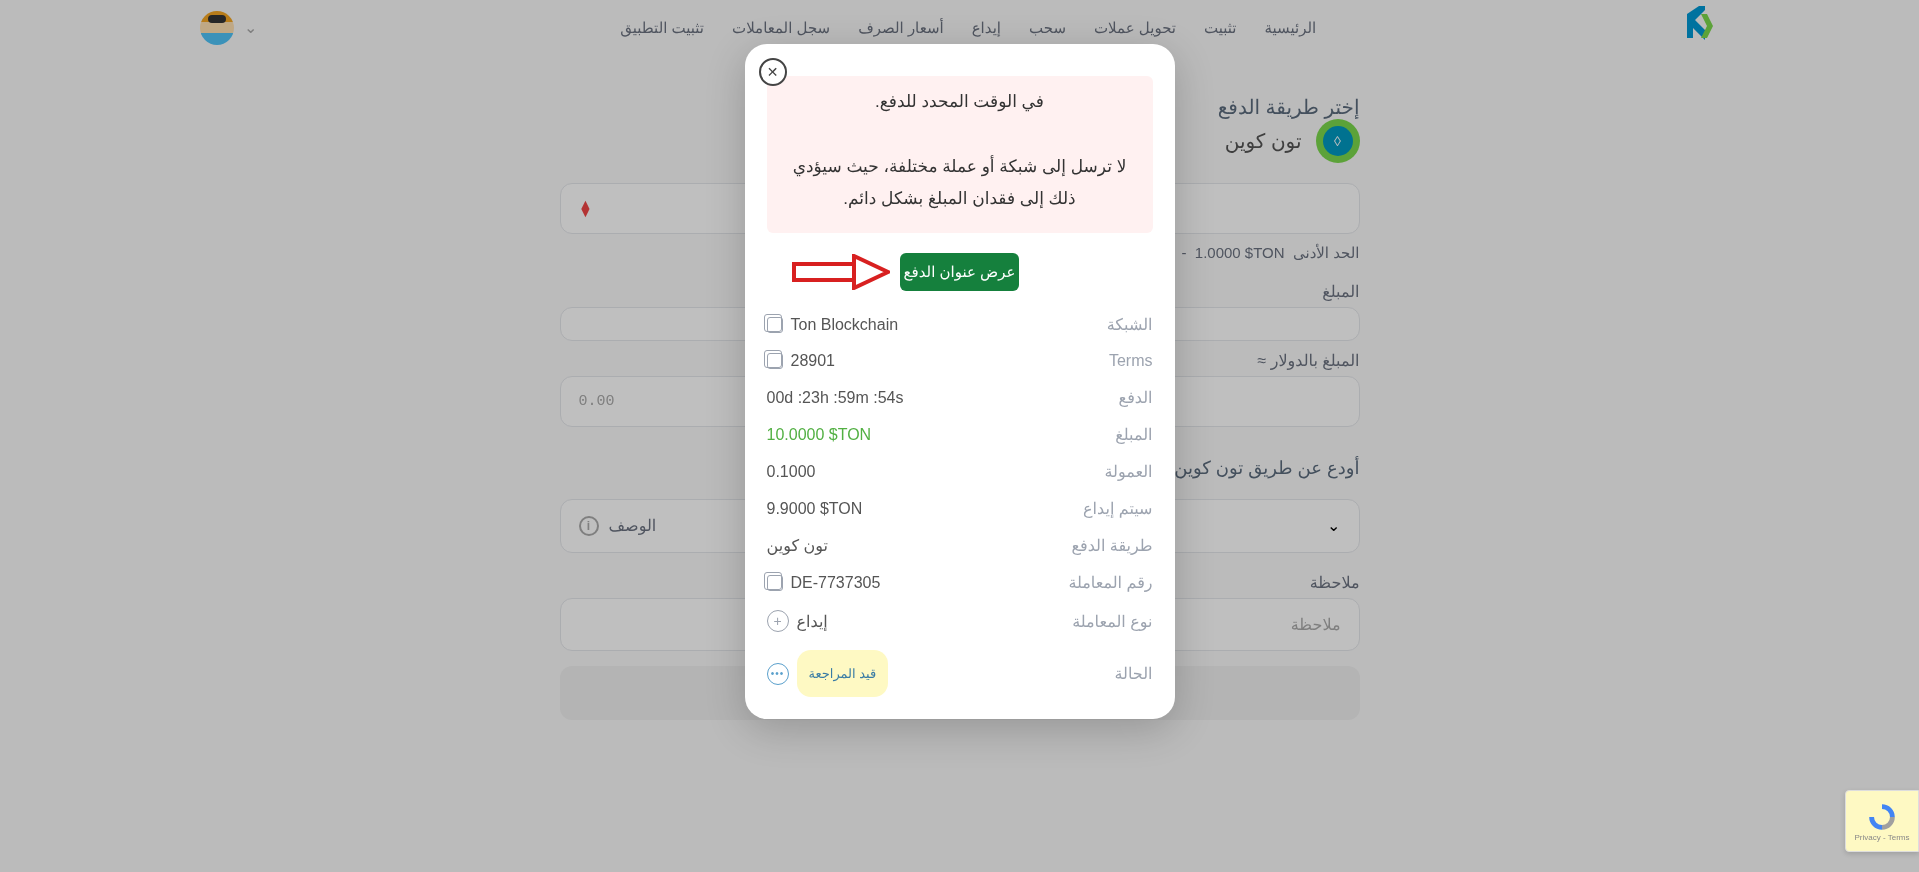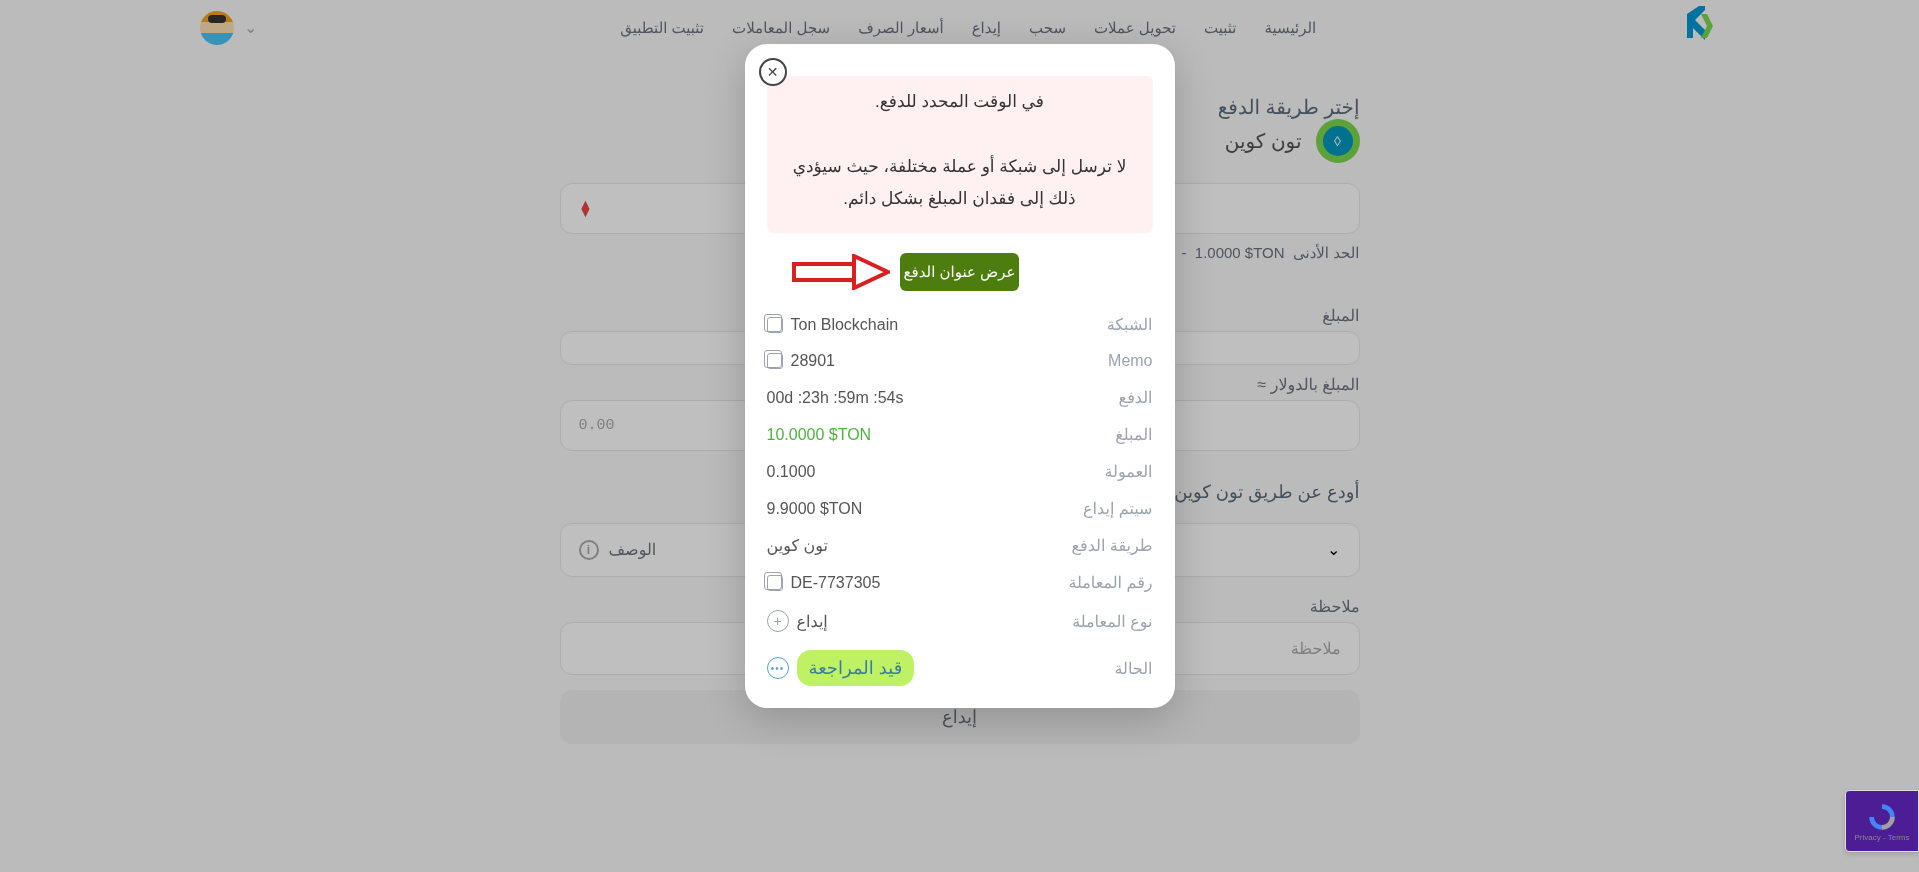--- a/index.html
+++ b/index.html
@@ -72,21 +72,21 @@
   border: 1px solid #e5e7eb;
   border-radius: 12px;
   padding: 16px 18px;
   background:#fff;
   font-size: 15px;
   color:#777;
   display:flex;align-items:center;justify-content:space-between;
   margin-bottom: 10px;
 }
 .chevrons { color:#ef4444; font-size:14px; display:flex;flex-direction:column;line-height:0.6;}
-.minmax { color:#6b7280; font-size:15px; margin-bottom:44px; text-align:right;}
+.minmax { color:#6b7280; font-size:15px; margin-bottom:20px; text-align:right;}
 .label { color:#6b7280; font-size:16px; margin-bottom:6px; text-align:right; }
 .dollar-value { text-align:left; color:#aaa;font-family:Liberation Mono, monospace; }
 .section-title { color:#5b6b7d; font-size:18px; margin:30px 0 20px; }
 .desc-field {
   border:1px solid #e5e7eb; border-radius:12px; padding:16px 18px; background:#fff;
   display:flex;align-items:center;justify-content:space-between; margin-bottom:20px;
 }
 .desc-right { display:flex;align-items:center;gap:10px;color:#6b7280; }
 .info-icon { width:20px;height:20px;border:2px solid #aaa;border-radius:50%;display:flex;align-items:center;justify-content:center;font-size:12px;font-weight:bold;color:#aaa;}
 .note-box {
@@ -133,21 +133,21 @@
   font-size: 17px;
   line-height: 1.9;
   text-align: center;
   border-radius: 6px;
   padding: 10px 14px 18px;
   margin: 16px 0 20px;
 }
 .show-addr-btn {
   display: block;
   margin: 0 auto 24px;
-  background: #4d7c0f;
+  background: #15803d;
   color: #fff;
   border: none;
   border-radius: 6px;
   padding: 10px 4px;
   font-size: 15px;
   cursor: pointer;
   position: relative;
 }
 .arrow-annot {
   position:absolute;
@@ -173,31 +173,31 @@
 }
 .plus-circle {
   width:22px;height:22px;border:1.5px solid #9ca3af;border-radius:50%;
   display:flex;align-items:center;justify-content:center;color:#9ca3af;font-size:14px;
 }
 .dots-circle {
   width:22px;height:22px;border:1.5px solid #5aa0cc;border-radius:50%;
   display:flex;align-items:center;justify-content:center;color:#5aa0cc;font-size:10px;letter-spacing:1px;
 }
 .badge {
-  background:#bef264;color:#3a7ca5;
-  padding:7px 12px;border-radius:14px;font-size:18px;
+  background:#fef9c3;color:#3a7ca5;
+  padding:16px 12px;border-radius:14px;font-size:13px;
 }
 
 
 .recaptcha {
   position:absolute;
   right:0;
   bottom:20px;
   width:74px; height:62px;
-  background:#4c1d95;
+  background:#fef9c3;
   border:1px solid #ddd;
   border-radius:4px 0 0 4px;
   box-shadow:0 2px 5px rgba(0,0,0,0.15);
   display:flex;flex-direction:column;align-items:center;justify-content:center;
   font-size:8px;color:#888;
 }
 .recaptcha svg { width:32px;height:32px;}
 </style>
 </head>
 <body>
@@ -285,21 +285,21 @@
   </button>
 
   <div class="info-row">
     <span class="info-label">الشبكة</span>
     <span class="info-value">
        <span dir="ltr">Ton Blockchain</span>
        <span class="copy-icon"></span>
     </span>
   </div>
   <div class="info-row">
-    <span class="info-label">Memo</span>
+    <span class="info-label">Terms</span>
     <span class="info-value">
        <span dir="ltr">28901</span>
        <span class="copy-icon"></span>
     </span>
   </div>
   <div class="info-row">
     <span class="info-label">الدفع</span>
     <span class="info-value" dir="ltr">00d :23h :59m :54s</span>
   </div>
   <div class="info-row">

